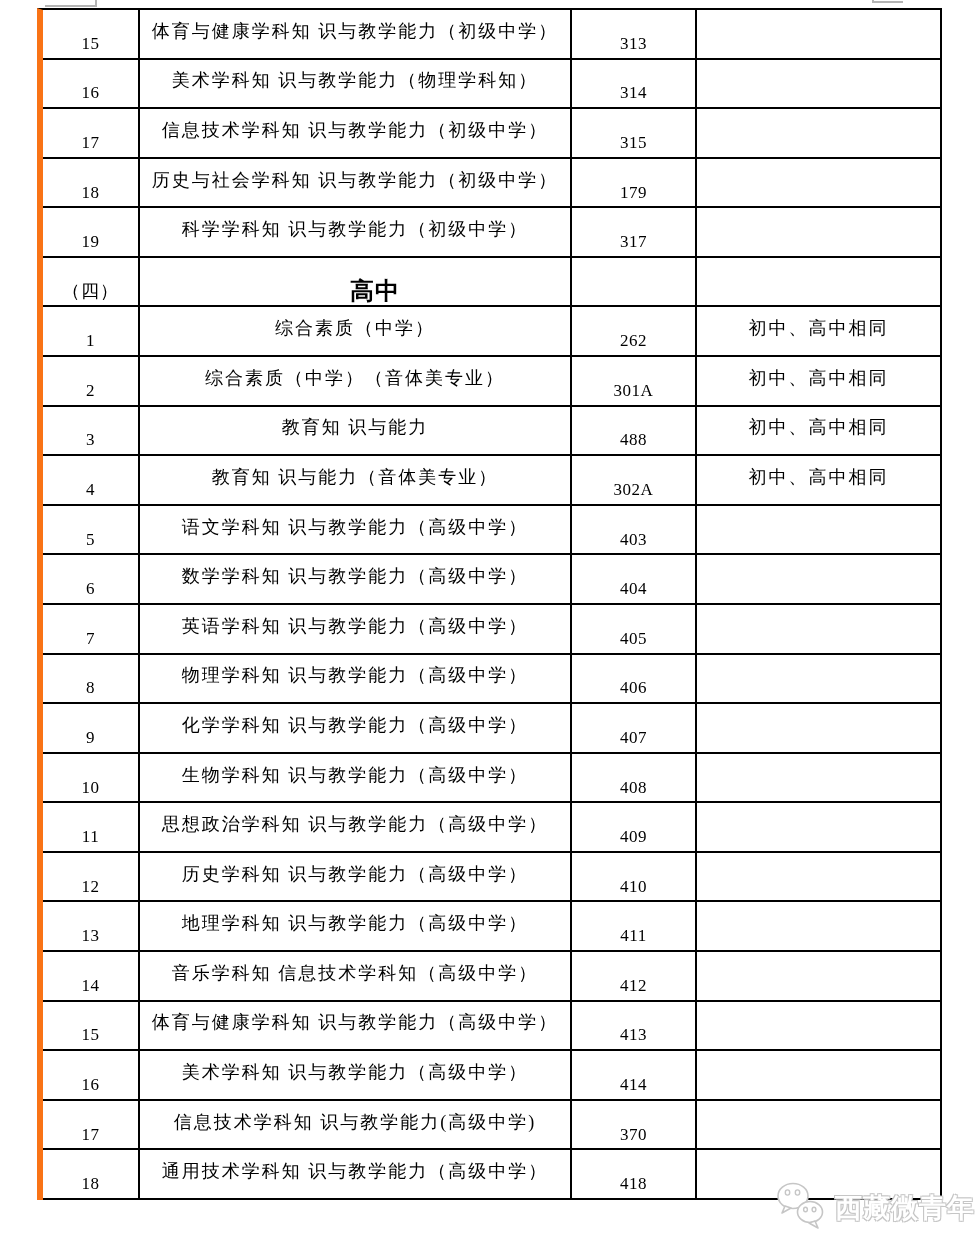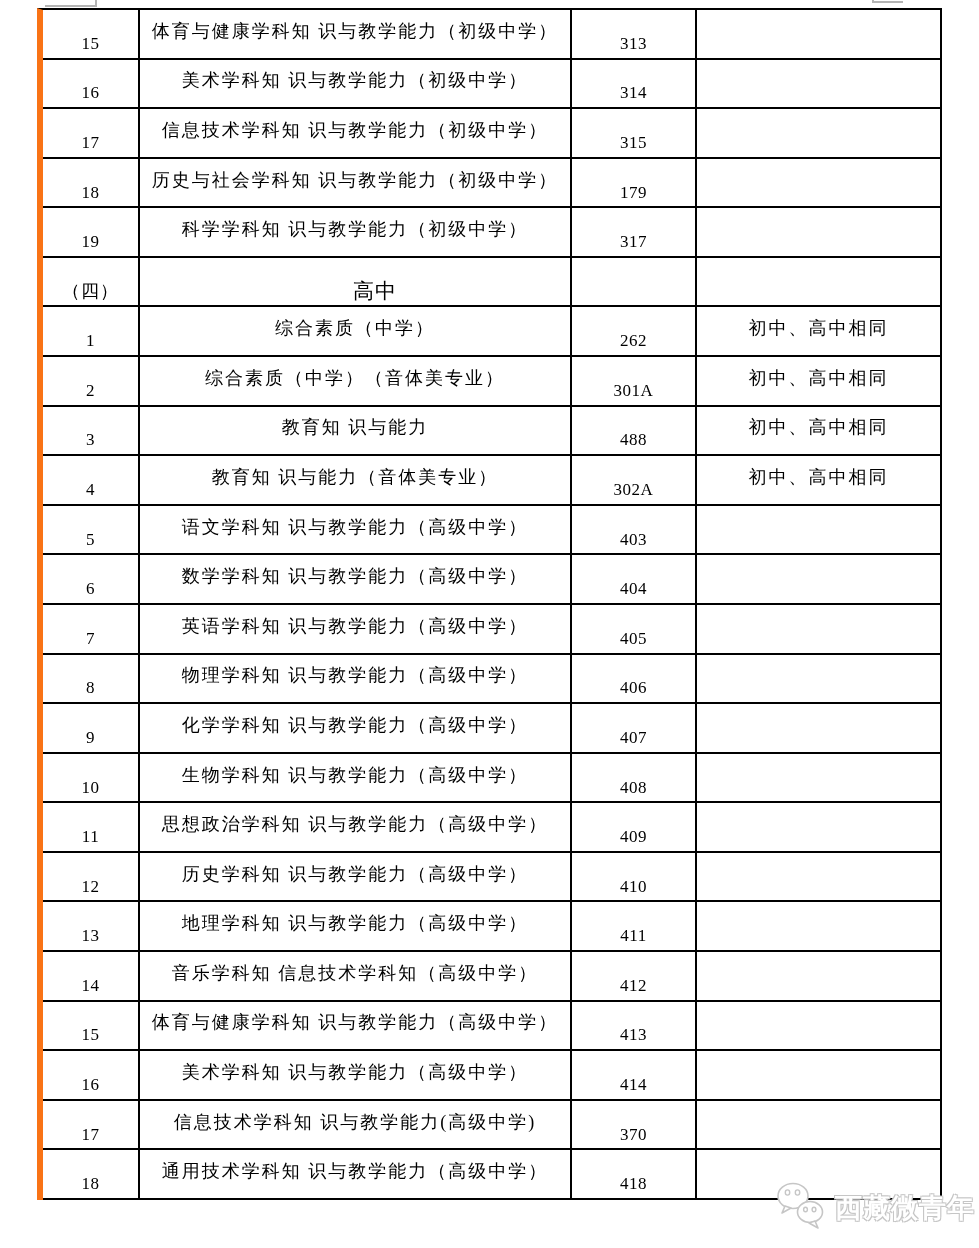--- a/index.html
+++ b/index.html
@@ -56,22 +56,22 @@
     transform: translateY(-3px);
     white-space: nowrap;
   }
   
   .trow.section .col-num span {
     font-size: 18px;
     letter-spacing: 1px;
     transform: translateY(9px);
   }
   .trow.section .col-subject span {
-    font-weight: normal;
-    font-size: 21px;
+    font-weight: bold;
+    font-size: 24px;
     letter-spacing: 1px;
     transform: translateY(9px);
     margin-left: 40px;
   }
 
   
   .artifact { position: absolute; background: #b4b4b4; }
   .a1h { left: 45px;  top: 5px; width: 52px; height: 2px; }
   .a1v { left: 95px;  top: 0;   width: 2px;  height: 7px; }
   .a2h { left: 872px; top: 1px; width: 31px; height: 2px; }
@@ -118,21 +118,21 @@
         </div><div class="cell col-subject">
           <span>体育与健康学科知 识与教学能力（初级中学）</span>
         </div><div class="cell col-code">
           <span>313</span>
         </div><div class="cell col-remark">
           <span></span>
         </div></div>
       <div class="trow"><div class="cell col-num">
           <span>16</span>
         </div><div class="cell col-subject">
-          <span>美术学科知 识与教学能力（初级中学）</span>
+          <span>美术学科知 识与教学能力（物理学科知）</span>
         </div><div class="cell col-code">
           <span>314</span>
         </div><div class="cell col-remark">
           <span></span>
         </div></div>
       <div class="trow"><div class="cell col-num">
           <span>17</span>
         </div><div class="cell col-subject">
           <span>信息技术学科知 识与教学能力（初级中学）</span>
         </div><div class="cell col-code">

